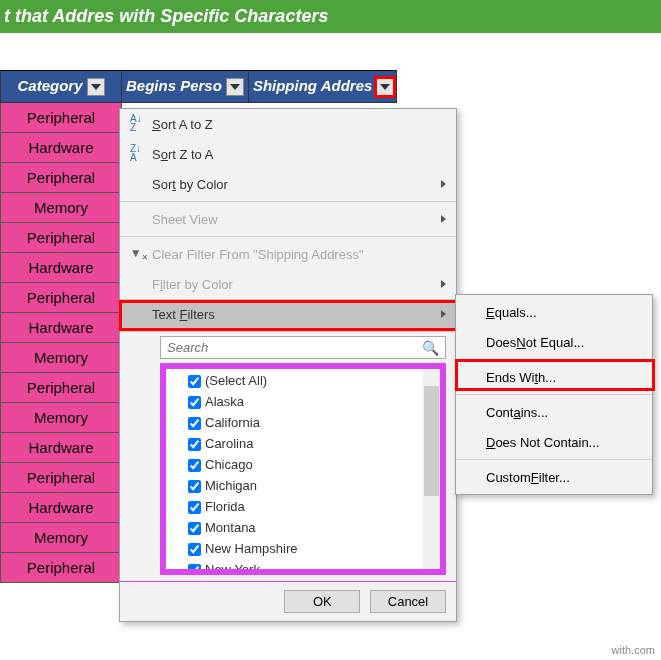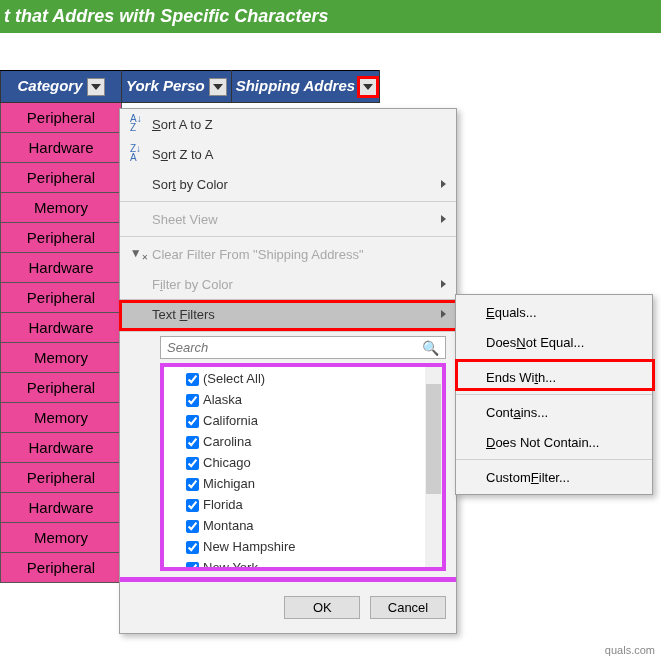--- a/index.html
+++ b/index.html
@@ -143,38 +143,38 @@
     background: #fff;
   }
   .search-icon {
     position: absolute;
     right: 6px; top: 4px;
     color: #1D6FB8;
     font-size: 14px;
   }
   .listbox {
     margin: 2px 10px 6px 40px;
-    border: 4px solid #d946ef;
+    border: 6px solid #d946ef;
     background: #fff;
     height: 200px;
     overflow: hidden;
     position: relative;
     font-size: 13px;
   }
   .listbox-inner { padding: 2px 4px; }
   .list-item { padding: 1px 2px 1px 14px; white-space: nowrap; }
   .list-item input { vertical-align: middle; margin-right: 4px; }
   .scrollbar { position:absolute; right:0; top:0; bottom:0; width:17px; background:#F0F0F0; }
   .scrollbar::before { content:""; position:absolute; top:0;left:0;right:0; height:17px; background:#F0F0F0;}
   .scrollbar::after { content:""; position:absolute; bottom:0;left:0;right:0; height:17px; background:#F0F0F0;}
   .scrollbar .thumb { position:absolute; top:17px; left:1px; right:1px; height:110px; background:#CDCDCD; }
   .btn-row {
     text-align: right;
-    padding: 14px 10px;
-    border-top: 5px solid #d946ef;
+    padding: 8px 10px;
+    border-top: 1px solid #d946ef;
   }
   .btn-row button {
     width: 76px;
     padding: 3px 0;
     margin-left: 6px;
     background: #E1E1E1;
     border: 1px solid #ADADAD;
     font-size: 13px;
   }
   .submenu {
@@ -217,21 +217,21 @@
 <div class="title-bar">t that Addres with Specific Characters</div>
 
 <div class="table-wrap">
 <table>
   <thead>
     <tr>
       <th>
         <span>Category</span><span class="dropdown-btn"></span>
       </th>
       <th>
-        <span>York Perso</span><span class="dropdown-btn"></span>
+        <span>Begins Perso</span><span class="dropdown-btn"></span>
       </th>
       <th style="padding-right:2px;">
         <span>Shipping Addres</span><span class="dropdown-btn highlight-red" style="outline:3px solid red;"></span>
       </th>
     </tr>
   </thead>
   <tbody id="tbody">
         <tr>
           <td>Peripheral</td>
         </tr>
@@ -352,13 +352,13 @@
   <div class="menu-row">Ends Wi<span class="underline">t</span>h...</div>
   <div class="menu-sep"></div>
   <div class="menu-row">Cont<span class="underline">a</span>ins...</div>
   <div class="menu-row"><span class="underline">D</span>oes Not Contain...</div>
   <div class="menu-sep"></div>
   <div class="menu-row">Custom <span class="underline">F</span>ilter...</div>
 </div>
 
 <div class="begins-highlight"></div>
 
-<div class="watermark">quals.com</div>
+<div class="watermark">with.com</div>
 
 </body></html>

